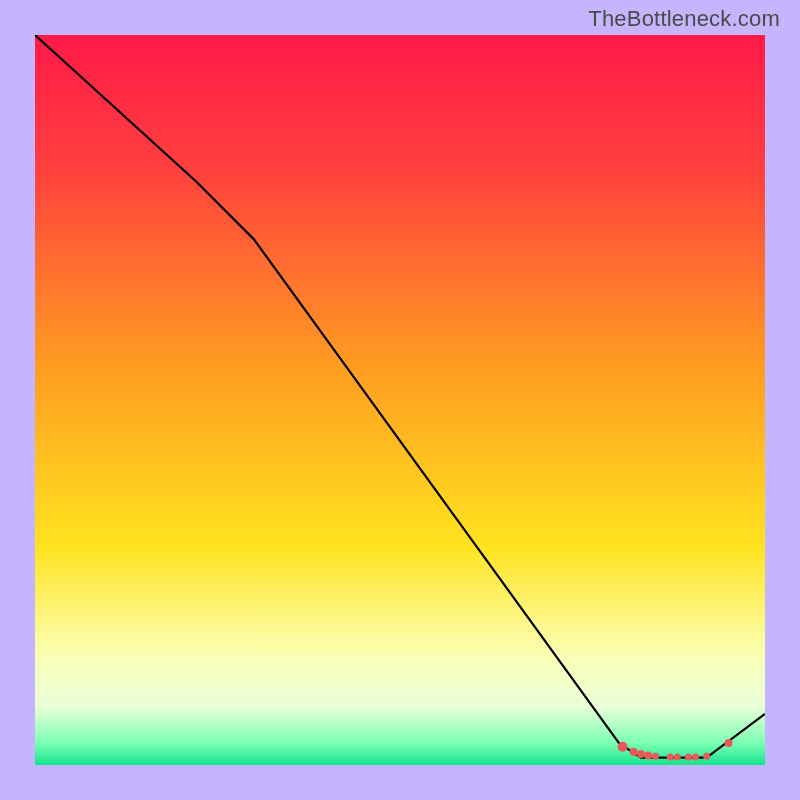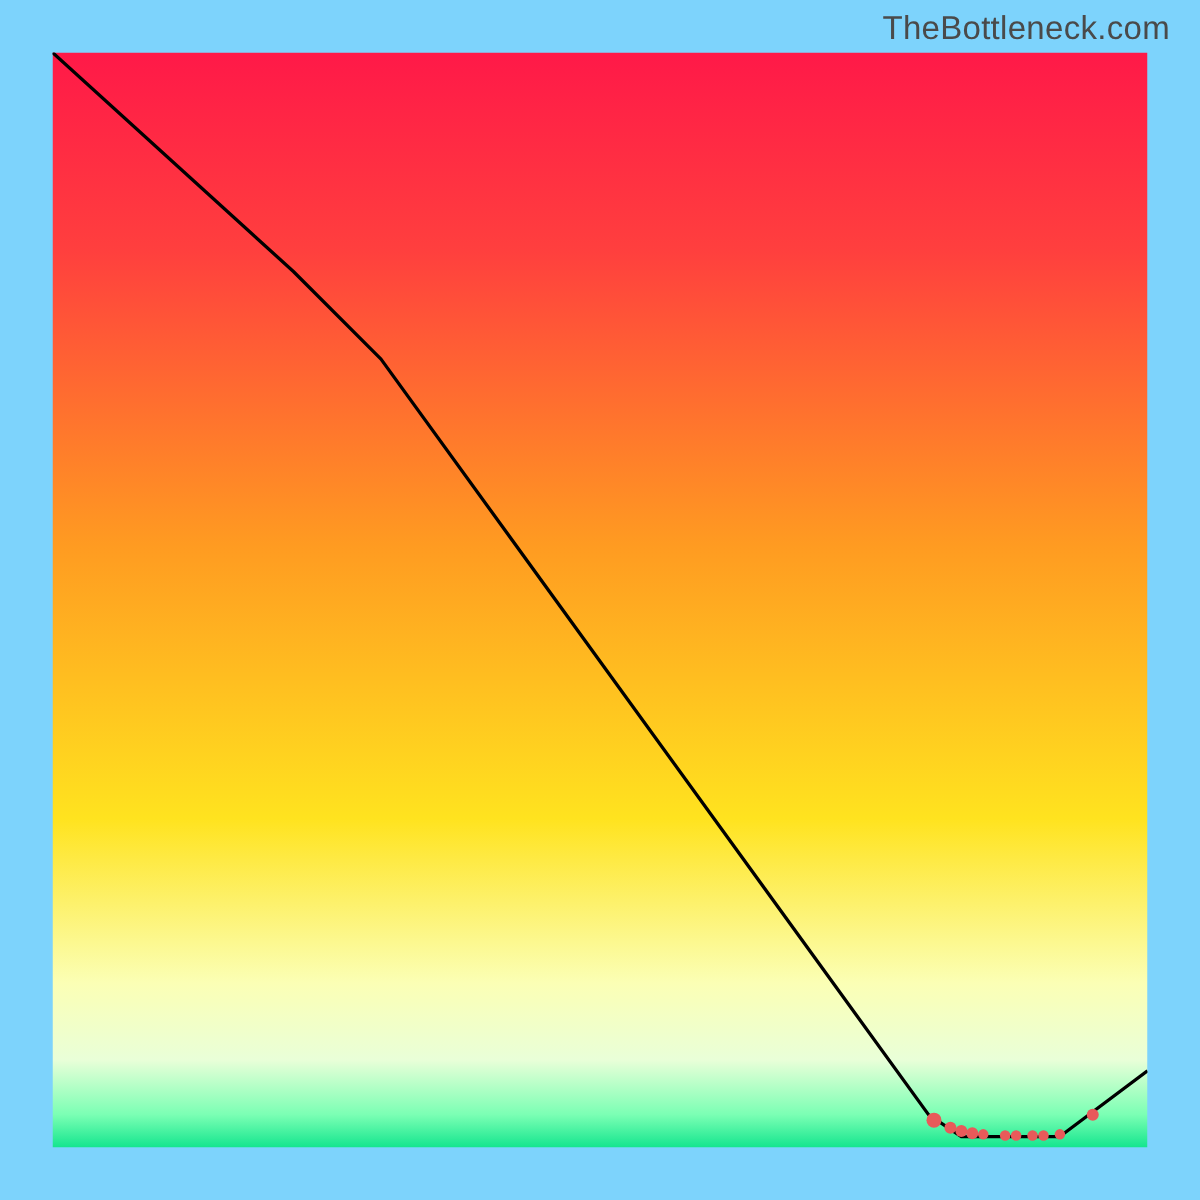--- a/index.html
+++ b/index.html
@@ -1,16 +1,16 @@
 <!DOCTYPE html>
 <html><head>
 <meta charset="utf-8">
 <style>
   html,body{margin:0;padding:0;width:800px;height:800px;background:#000;overflow:hidden;font-family:Arial,Helvetica,sans-serif}
-  .frame{position:absolute;left:0;top:0;width:800px;height:800px;background:#7dd3fc}
+  .frame{position:absolute;left:0;top:0;width:800px;height:800px;background:#c4b5fd}
   .watermark{position:absolute;top:6px;right:20px;color:#4a4a4a;font-size:22px;font-weight:500;letter-spacing:.2px}
   .plot{position:absolute;left:35px;top:35px;width:730px;height:730px}
   svg{display:block}
 </style>
 </head>
 <body>
 
 <div class="frame">
   <div class="watermark">TheBottleneck.com</div>
   <div class="plot">

